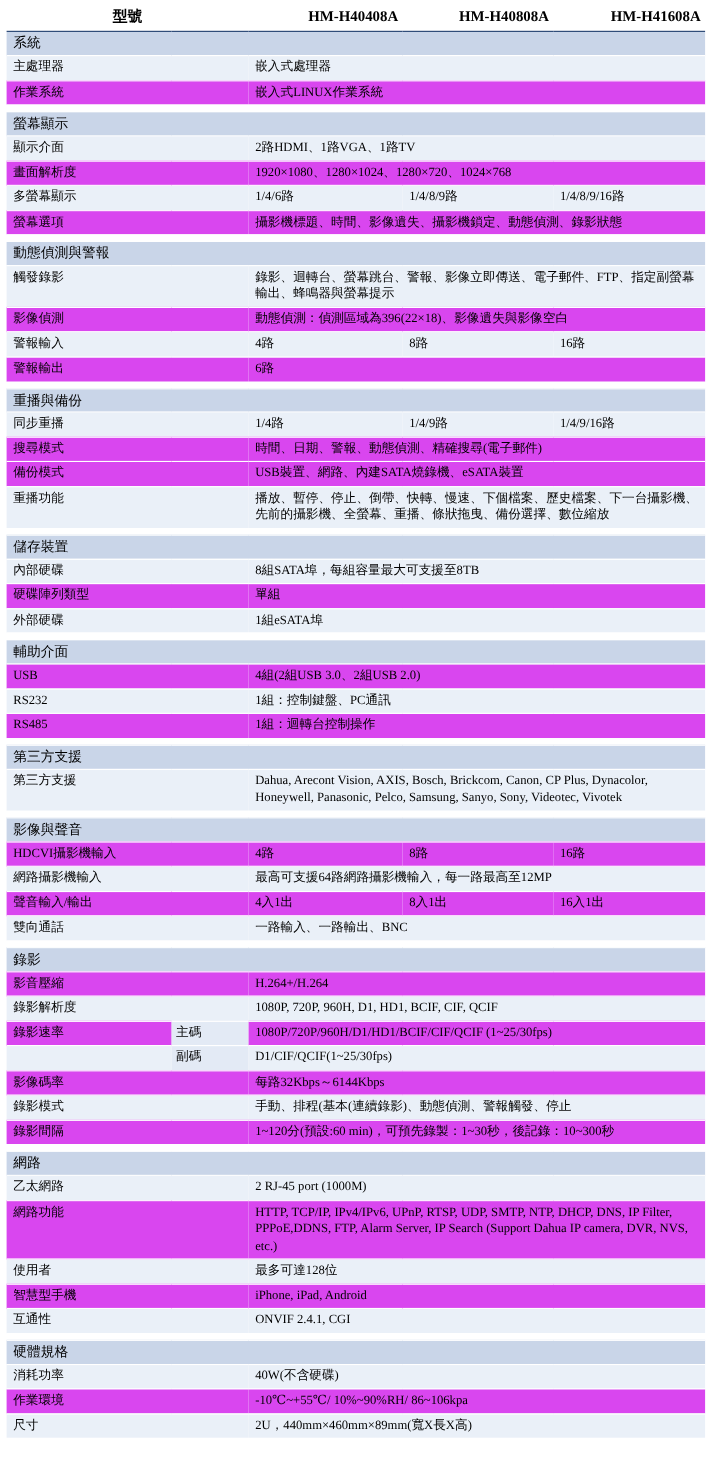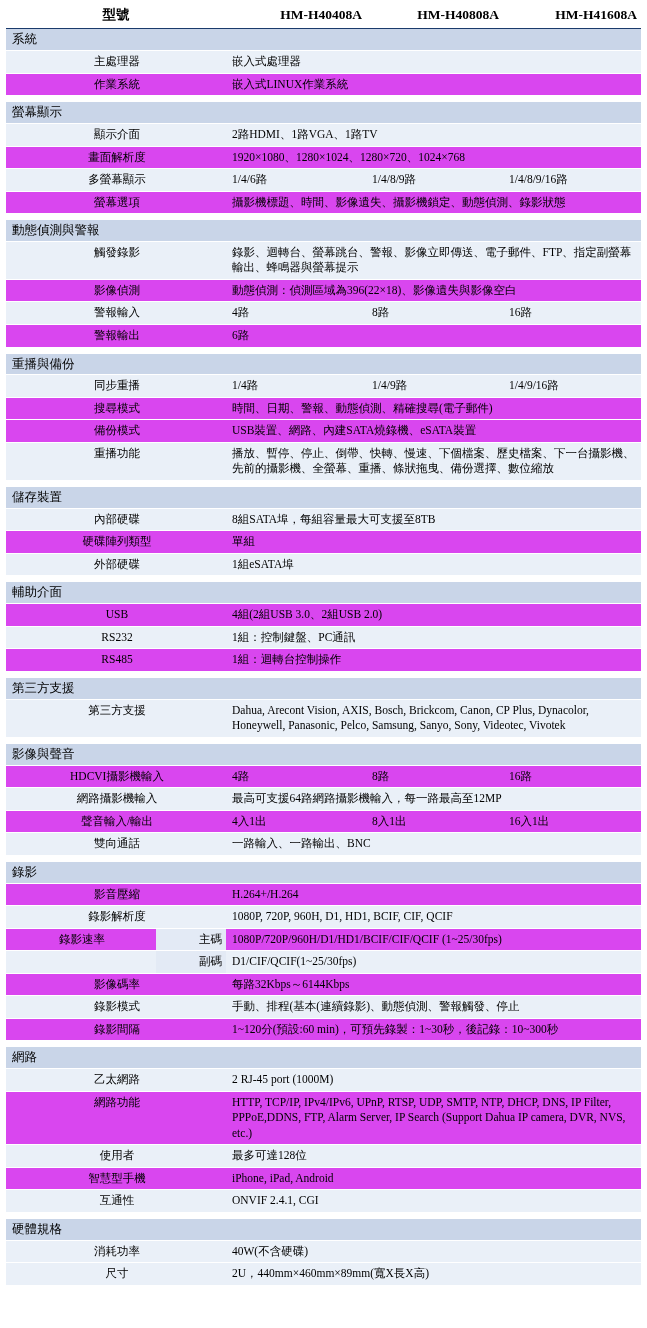--- a/index.html
+++ b/index.html
@@ -56,27 +56,25 @@
   
   tr.row td {
     background: #eaf0f8;
     border-top: 1px solid #ffffff;
   }
   tr.row.alt td {
     background: #d946ef;
   }
   tr.row td.lbl {
     padding-left: 6px;
-    text-align: center;
   }
   tr.row td.val {
     padding-left: 6px;
   }
   tr.row td.sub {
-    text-align: right;
   }
   .spacer td { background: #ffffff; height: 5px; padding: 0; border: 0;}
   .subcode {
     background: #e3eaf5 !important;
     padding-left: 10px;
   }
 </style>
 </head>
 <body>
 
@@ -316,19 +314,23 @@
         <tr class="spacer">
           <td colspan="5"></td>
         </tr>
         <tr class="section">
           <td colspan="5">硬體規格</td>
         </tr>
         <tr class="row">
           <td class="lbl" colspan="2">消耗功率</td>
           <td class="val" colspan="3">40W(不含硬碟)</td>
         </tr>
+        <tr class="row alt">
+          <td class="lbl" colspan="2">作業環境</td>
+          <td class="val" colspan="3">-10℃~+55℃/ 10%~90%RH/ 86~106kpa</td>
+        </tr>
         <tr class="row">
           <td class="lbl" colspan="2">尺寸</td>
           <td class="val" colspan="3">2U，440mm×460mm×89mm(寬X長X高)</td>
         </tr>
       </tbody>
   </table>
 </div>
 
 </body></html>

